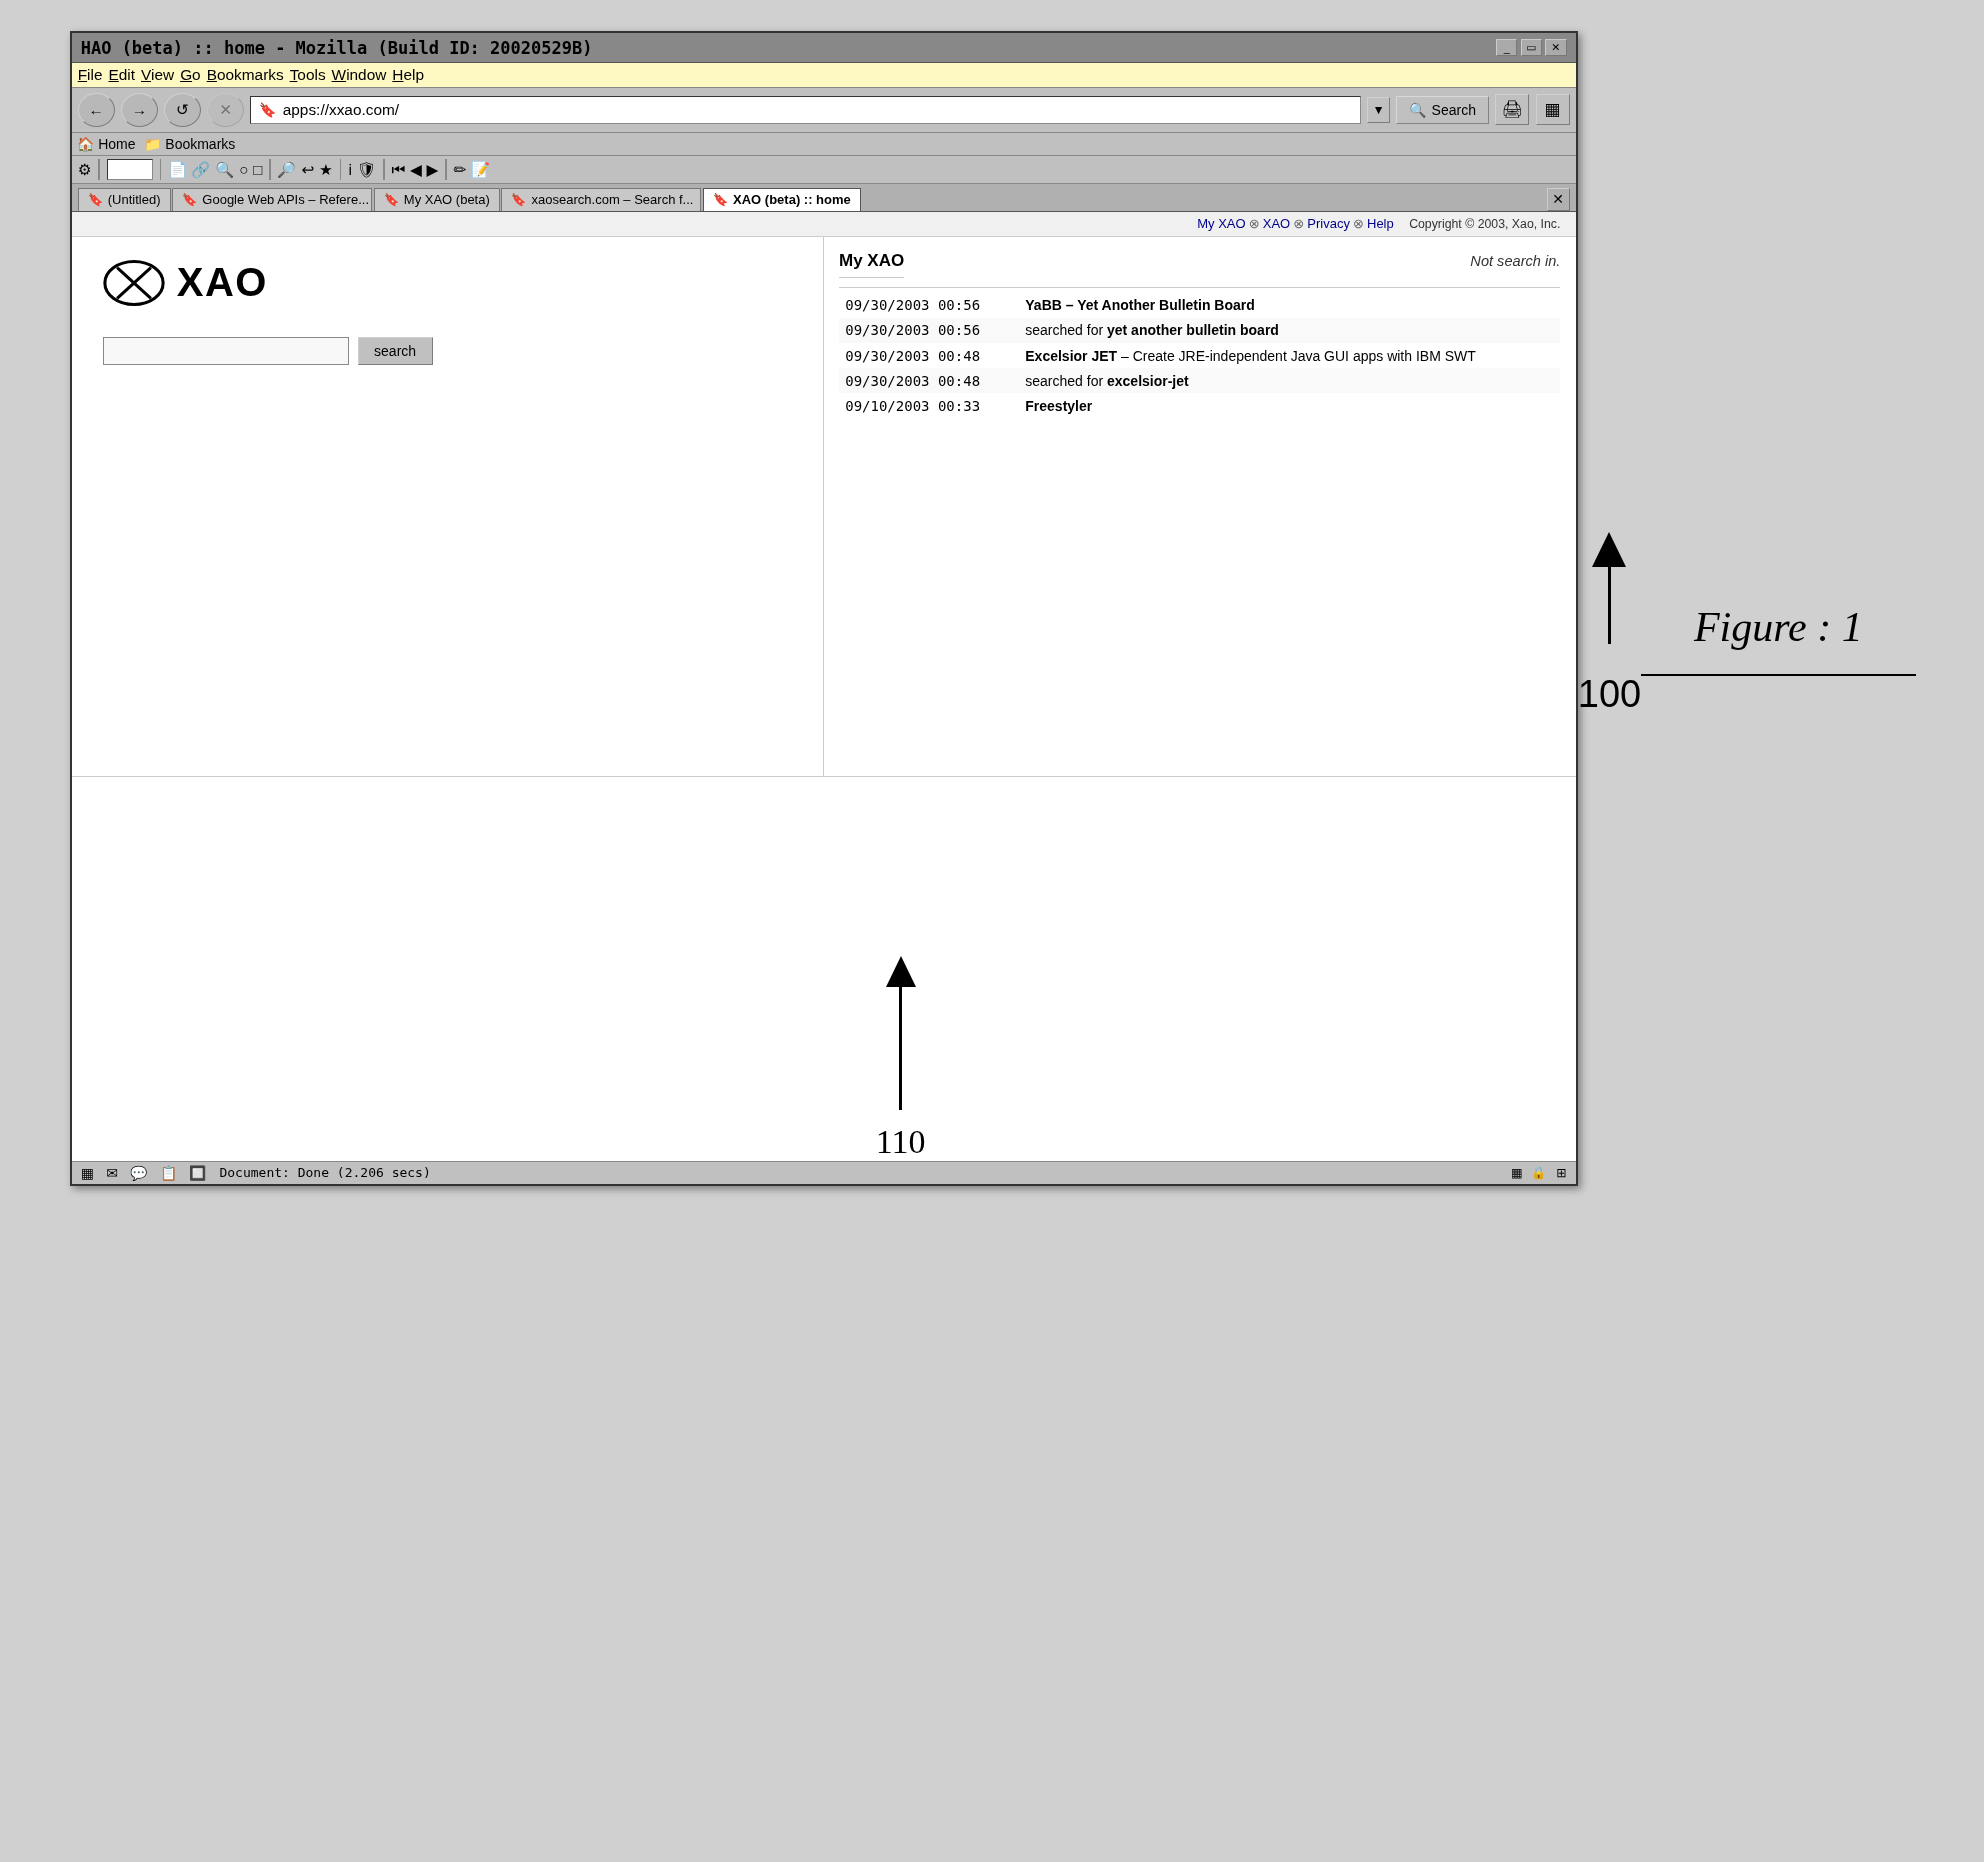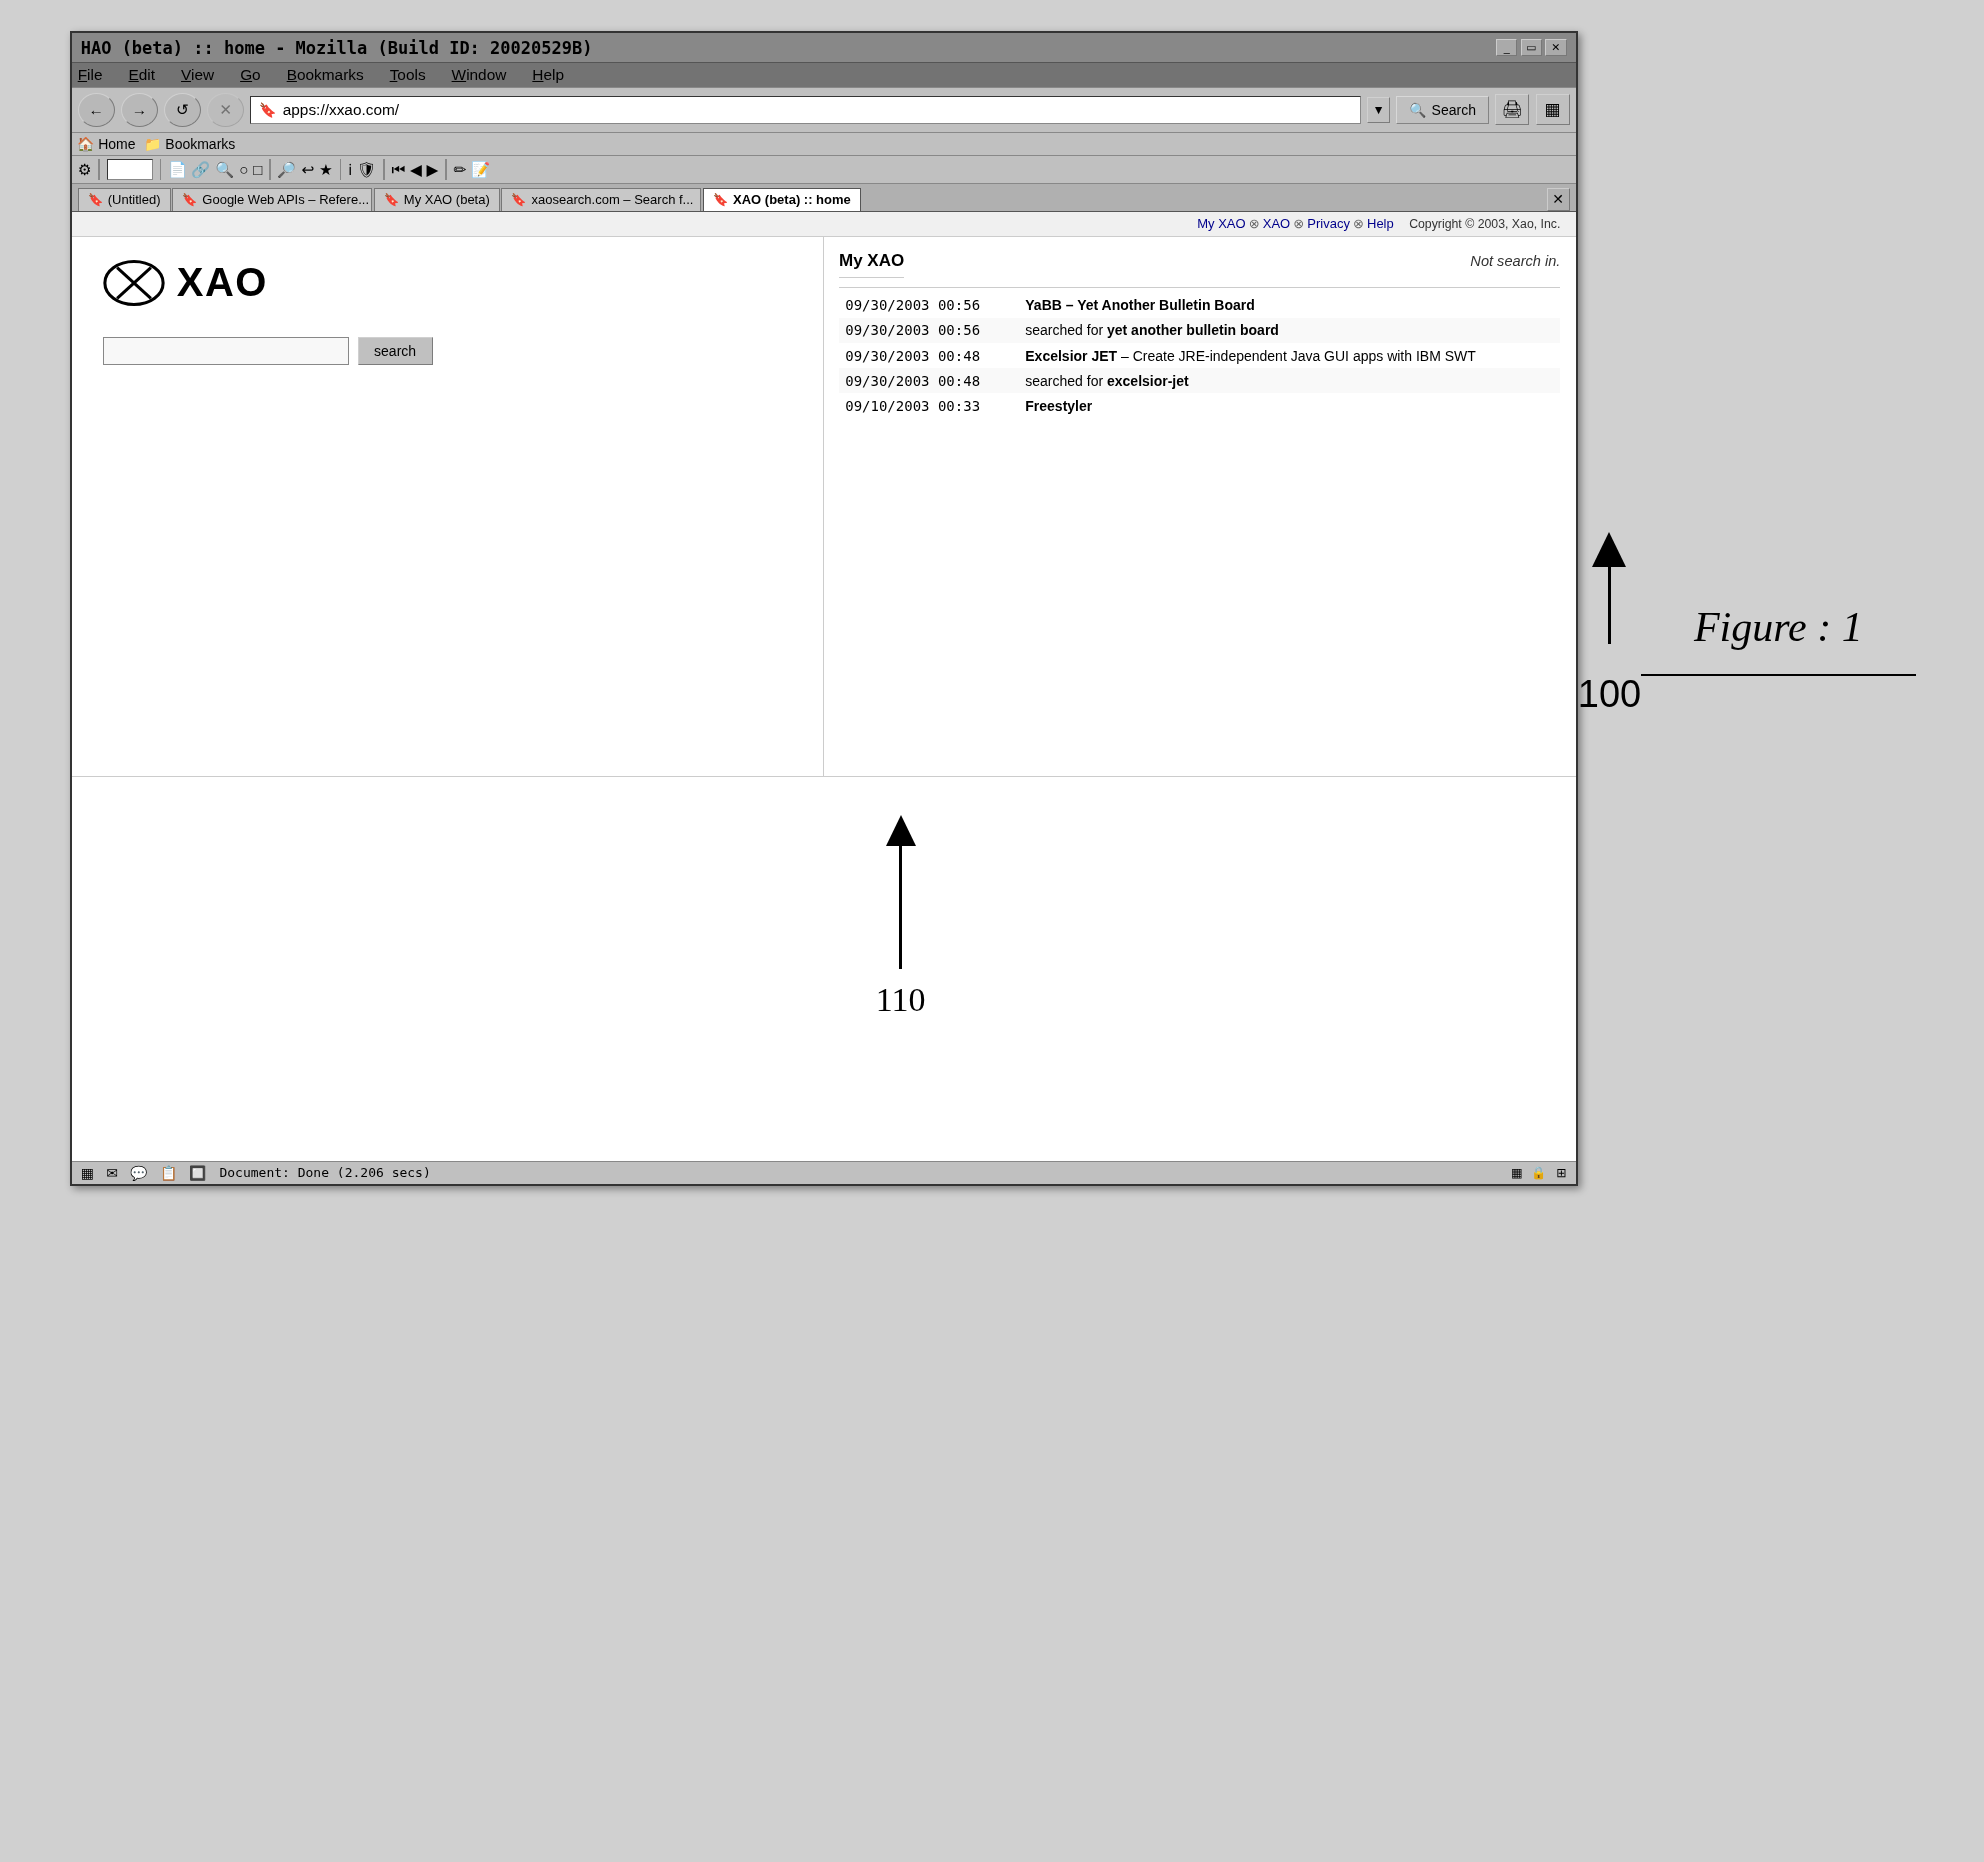--- a/index.html
+++ b/index.html
@@ -56,24 +56,24 @@
       border: 1.5px outset #ccc;
       font-size: 10.8px;
       display: flex;
       align-items: center;
       justify-content: center;
       cursor: pointer;
     }
 
     
     .menu-bar {
-      background: #737373;
+      background: #fef9c3;
       padding: 3.1px 6.2px;
       display: flex;
-      gap: 26px;
+      gap: 6px;
       border-bottom: 0.8px solid #888;
       text-align: right;
     }
     .menu-item {
       font-size: 15.4px;
       color: #000;
       cursor: pointer;
       text-decoration: none;
     }
     .menu-item u { text-decoration: underline; }
@@ -335,21 +335,21 @@
     }
     .desc-cell b { font-weight: bold; }
 
     
     .lower-section {
       background: #fff;
       border-top: 0.8px solid #ccc;
       min-height: 385px;
       position: relative;
       display: flex;
-      align-items: flex-start;
+      align-items: flex-end;
       justify-content: center;
       padding-top: 23px;
     }
     .arrow-container {
       display: flex;
       flex-direction: column;
       align-items: center;
       margin-top: 15.4px;
       margin-left: 154px;
     }

